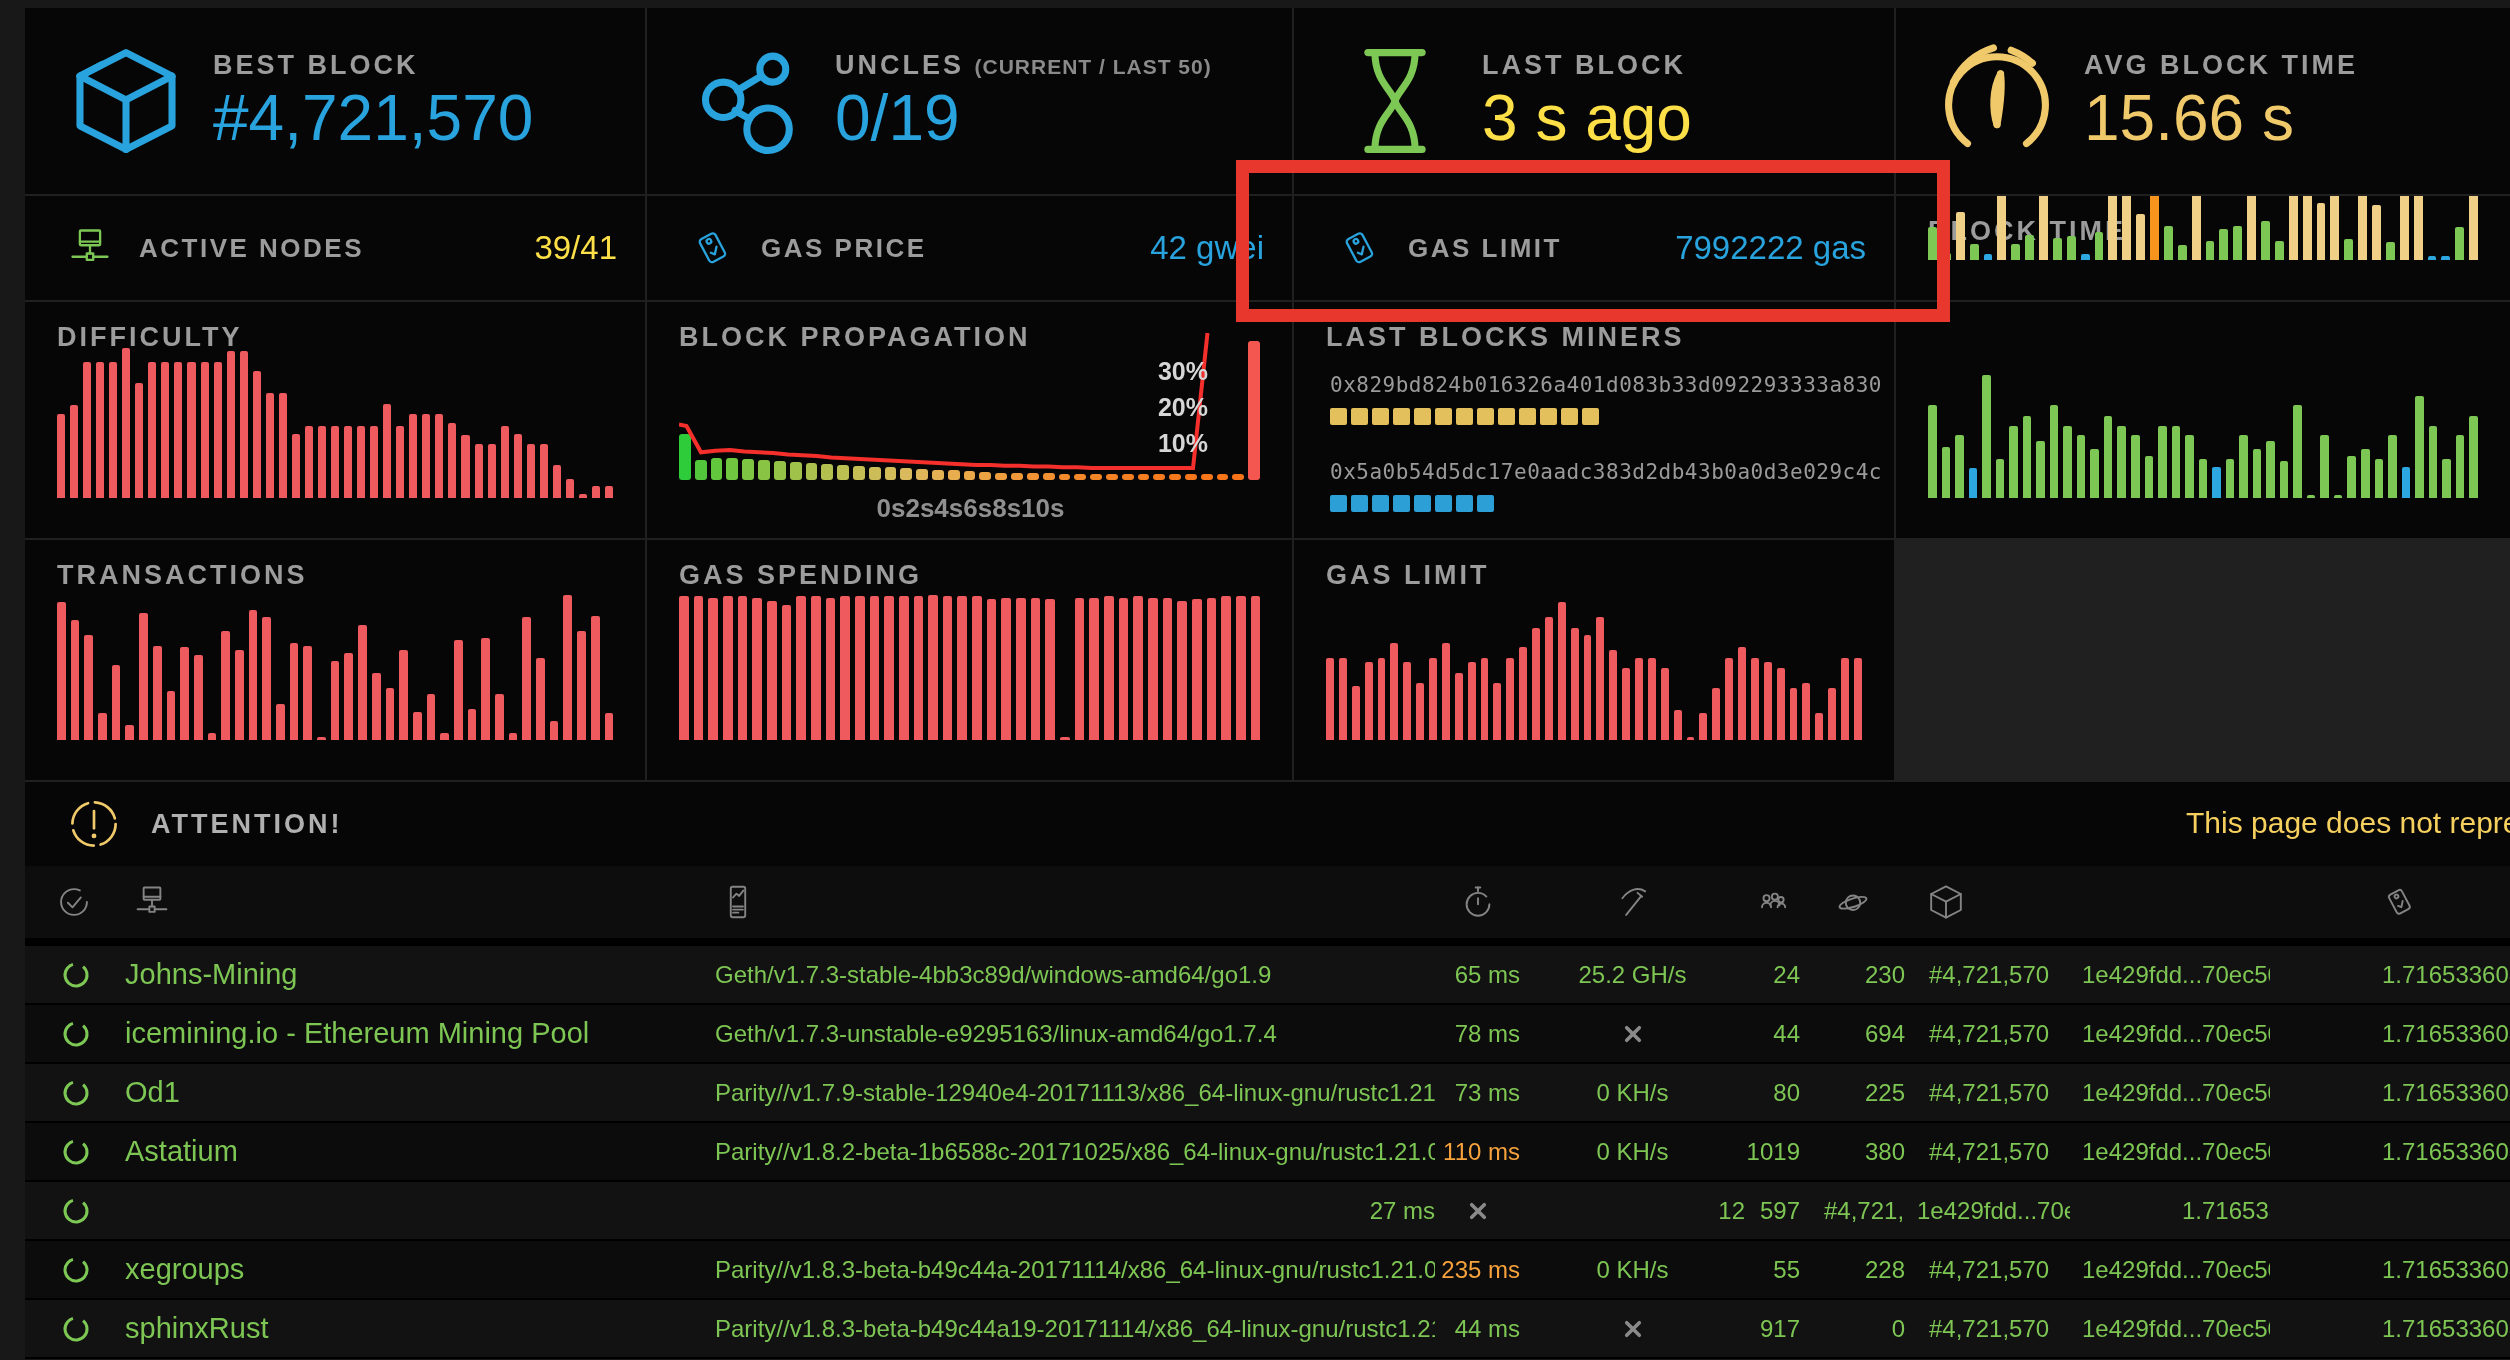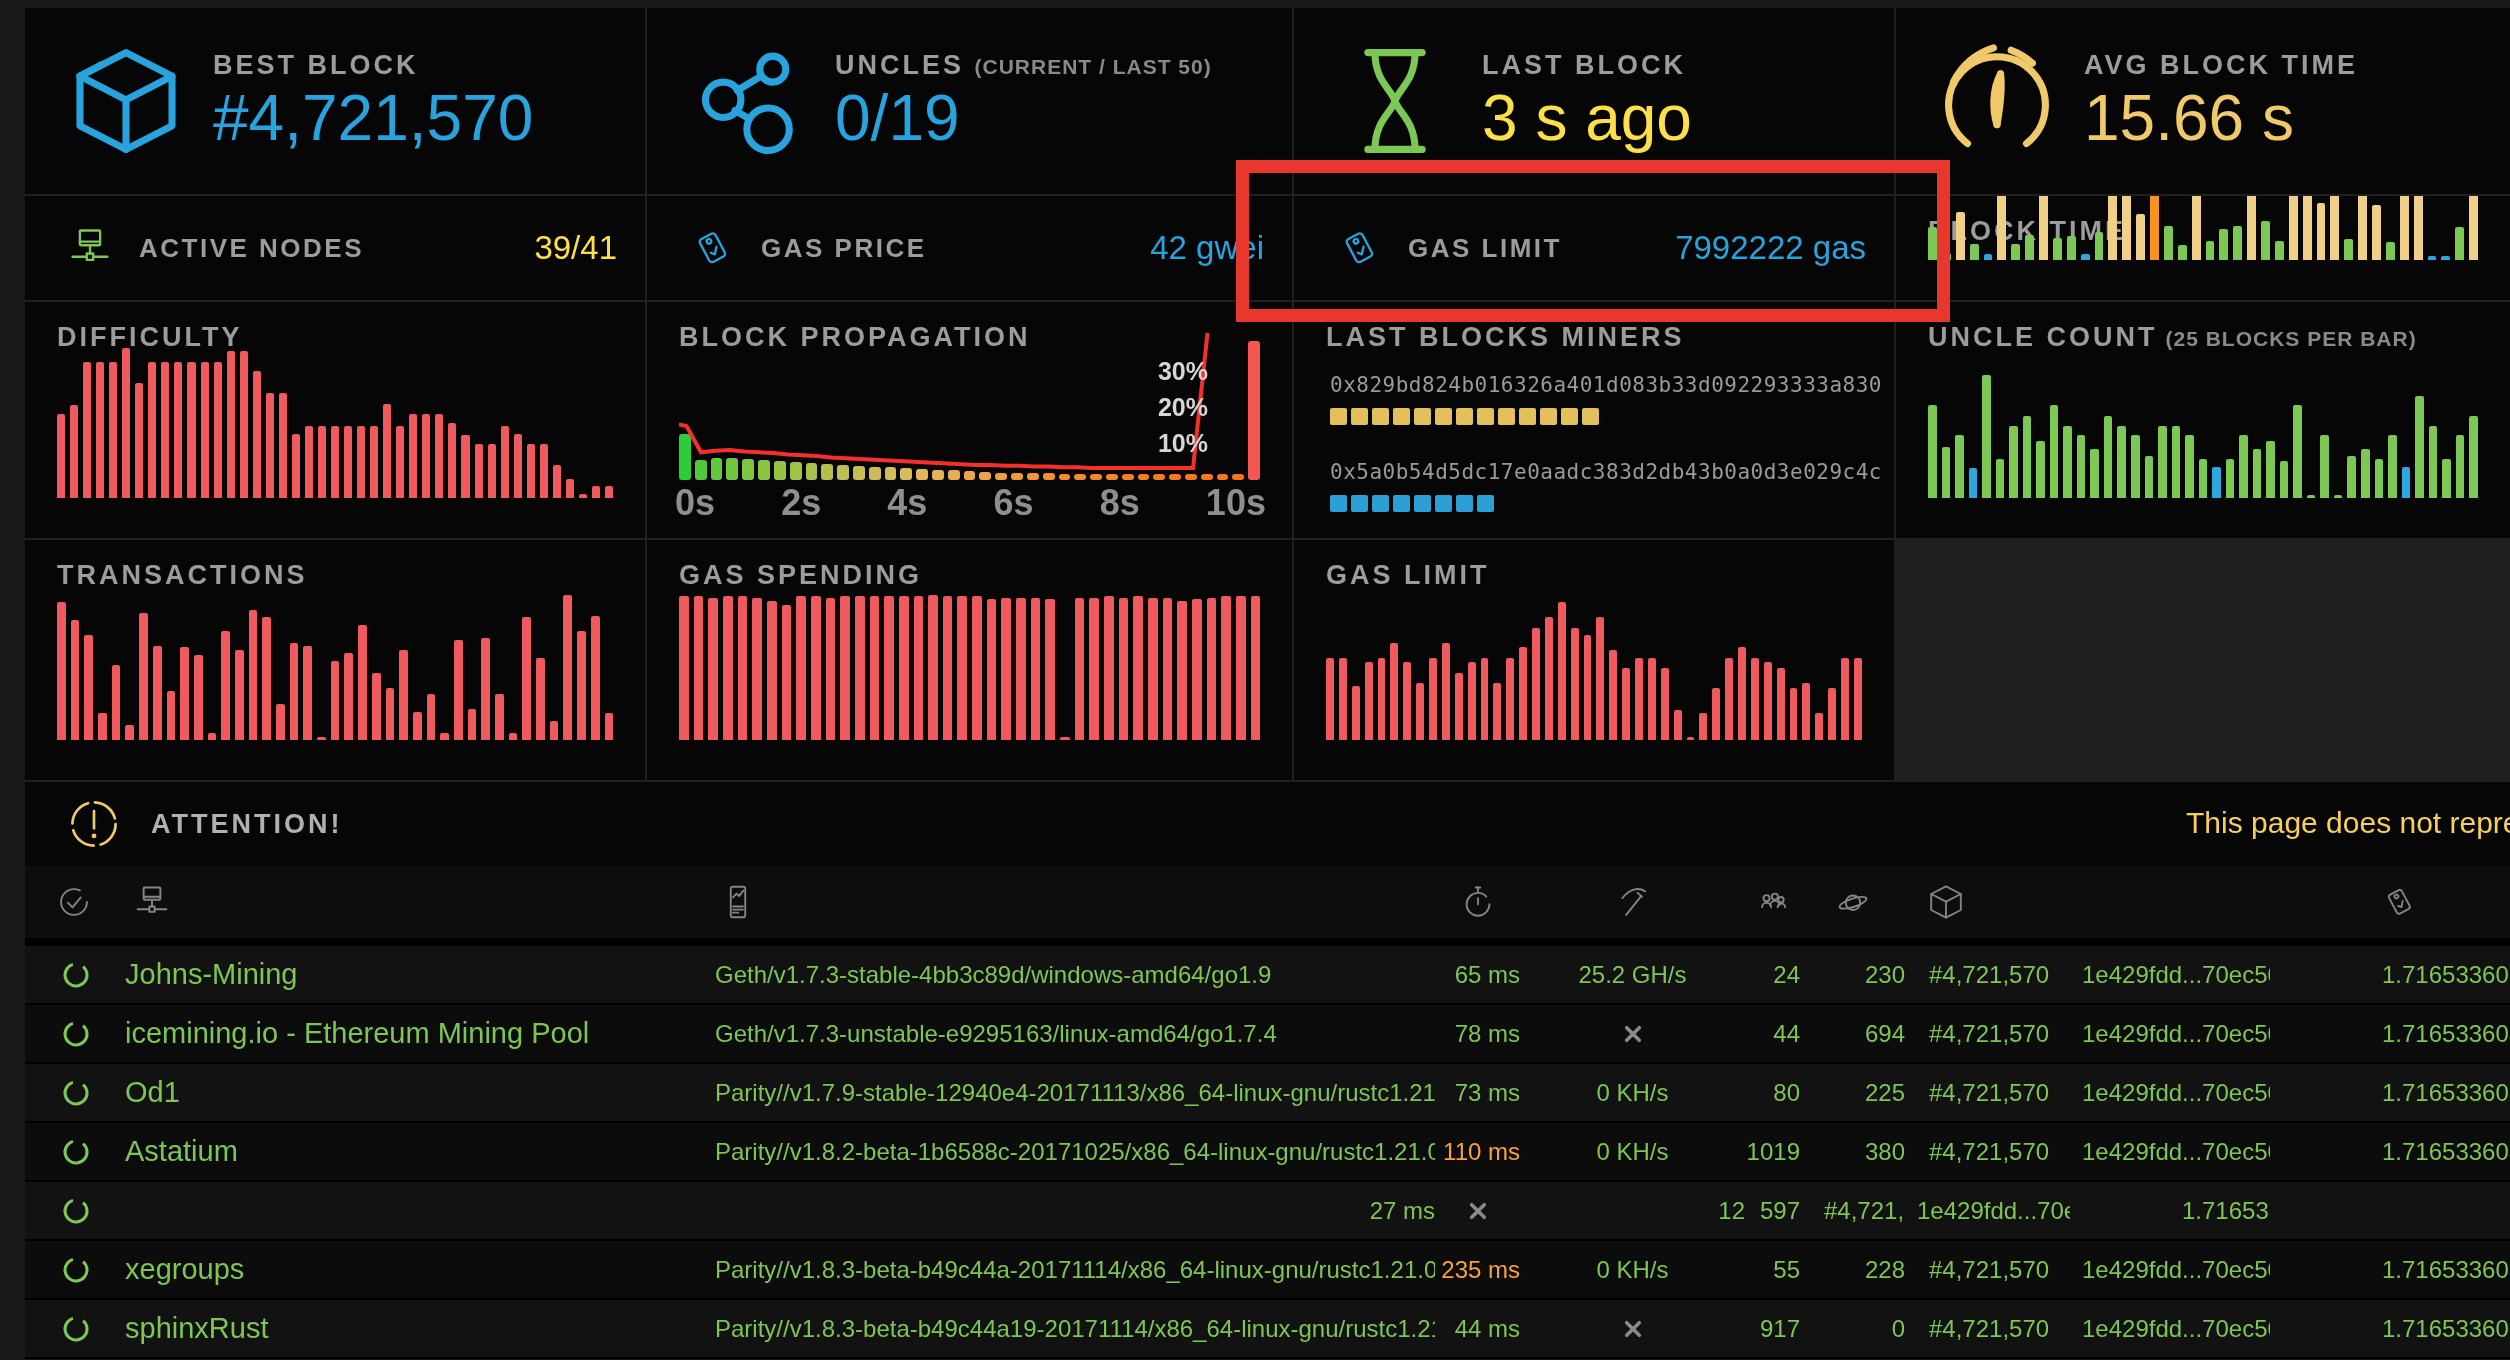--- a/index.html
+++ b/index.html
@@ -21,21 +21,21 @@
   .svalue{margin-left:auto;font-size:33px;font-weight:400;white-space:nowrap}
   
   .highlight-box{position:absolute;left:1236px;top:160px;width:688px;height:136px;border:13px solid #e8382e;z-index:50;pointer-events:none}
   
   .ctitle{position:absolute;top:20px;left:32px;font-size:27px;font-weight:700;letter-spacing:3px;color:#9c9c9c;white-space:nowrap}
   .ctitle .csub{font-size:21px;letter-spacing:1px;color:#8a8a8a;margin-left:8px}
   .chart-bars{position:absolute;left:32px;right:32px;bottom:40px;height:150px;display:flex;align-items:flex-end;gap:5px}
   .bar{flex:1;border-radius:2px 2px 0 0;min-height:3px}
   .prop .chart-bars{bottom:58px;gap:4px}
   .prop .bar{border-radius:3px;min-height:6px}
-  .xlabels{position:absolute;left:28px;right:26px;bottom:14px;display:flex;justify-content:space-between;font-size:36px;font-weight:700;color:#8f8f8f}
+  .xlabels{position:absolute;left:28px;right:26px;bottom:14px;display:flex;justify-content:center;font-size:26px;font-weight:700;color:#8f8f8f}
   .ylabel{position:absolute;right:84px;font-size:25px;font-weight:700;color:#d6d6d6}
   .prop-line{position:absolute;left:32px;right:32px;bottom:58px;height:150px;width:536px;pointer-events:none}
   .prop-line polyline{fill:none;stroke:#f5302c;stroke-width:4;vector-effect:non-scaling-stroke}
   
   .miners-list{position:absolute;top:66px;left:36px;right:24px}
   .mrow{display:flex;align-items:baseline;white-space:nowrap}
   .maddr{font-family:"DejaVu Sans Mono",monospace;font-size:21px;color:#9a9a9a;letter-spacing:.5px}
   .mcount{font-size:27px;font-weight:700;margin-left:14px}
   .sqrow{margin-top:9px;line-height:0}
   .sq{display:inline-block;width:17px;height:17px;margin-right:4px;border-radius:2px}
@@ -346,21 +346,20 @@
           <div class="mrow">
               <span class="maddr">0x5a0b54d5dc17e0aadc383d2db43b0a0d3e029c4c</span>
               <span class="mcount" style="color: rgb(45, 167, 224);">8</span>
             </div>
           <div class="sqrow"><span class="sq" style="background: rgb(43, 159, 214);"></span><span class="sq" style="background: rgb(43, 159, 214);"></span><span class="sq" style="background: rgb(43, 159, 214);"></span><span class="sq" style="background: rgb(43, 159, 214);"></span><span class="sq" style="background: rgb(43, 159, 214);"></span><span class="sq" style="background: rgb(43, 159, 214);"></span><span class="sq" style="background: rgb(43, 159, 214);"></span><span class="sq" style="background: rgb(43, 159, 214);"></span></div>
         </div>
       </div>
     </div>
 
     <div class="panel">
-      <div class="ctitle"><span>UNCLE COUNT</span><span class="csub">(25 BLOCKS PER BAR)</span></div>
       <div class="chart-bars">
           <div class="bar" style="height: 62%; background: rgb(125, 200, 85);"></div>
           <div class="bar" style="height: 34%; background: rgb(125, 200, 85);"></div>
           <div class="bar" style="height: 42%; background: rgb(125, 200, 85);"></div>
           <div class="bar" style="height: 20%; background: rgb(45, 167, 224);"></div>
           <div class="bar" style="height: 82%; background: rgb(125, 200, 85);"></div>
           <div class="bar" style="height: 26%; background: rgb(125, 200, 85);"></div>
           <div class="bar" style="height: 48%; background: rgb(125, 200, 85);"></div>
           <div class="bar" style="height: 55%; background: rgb(125, 200, 85);"></div>
           <div class="bar" style="height: 38%; background: rgb(125, 200, 85);"></div>

